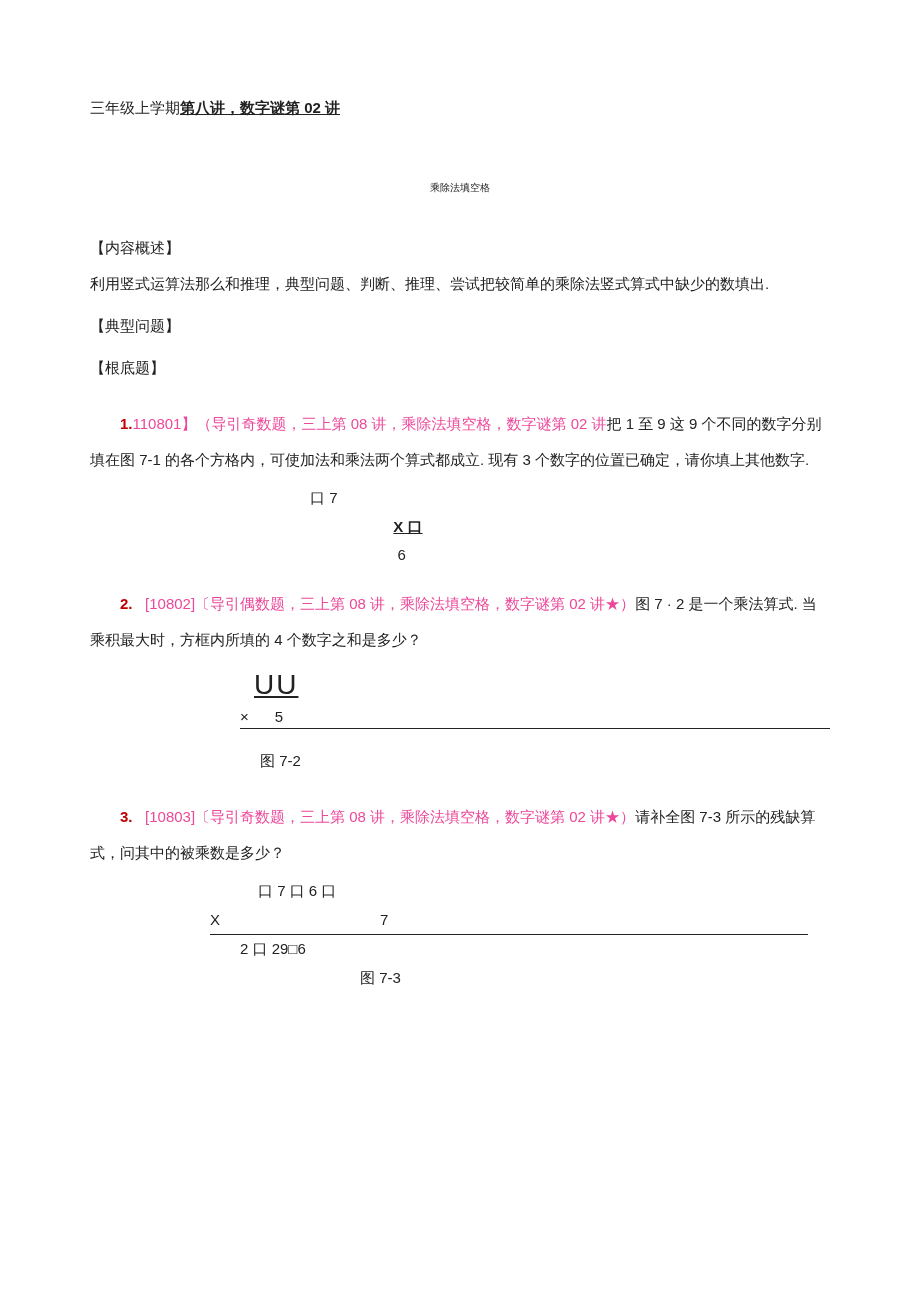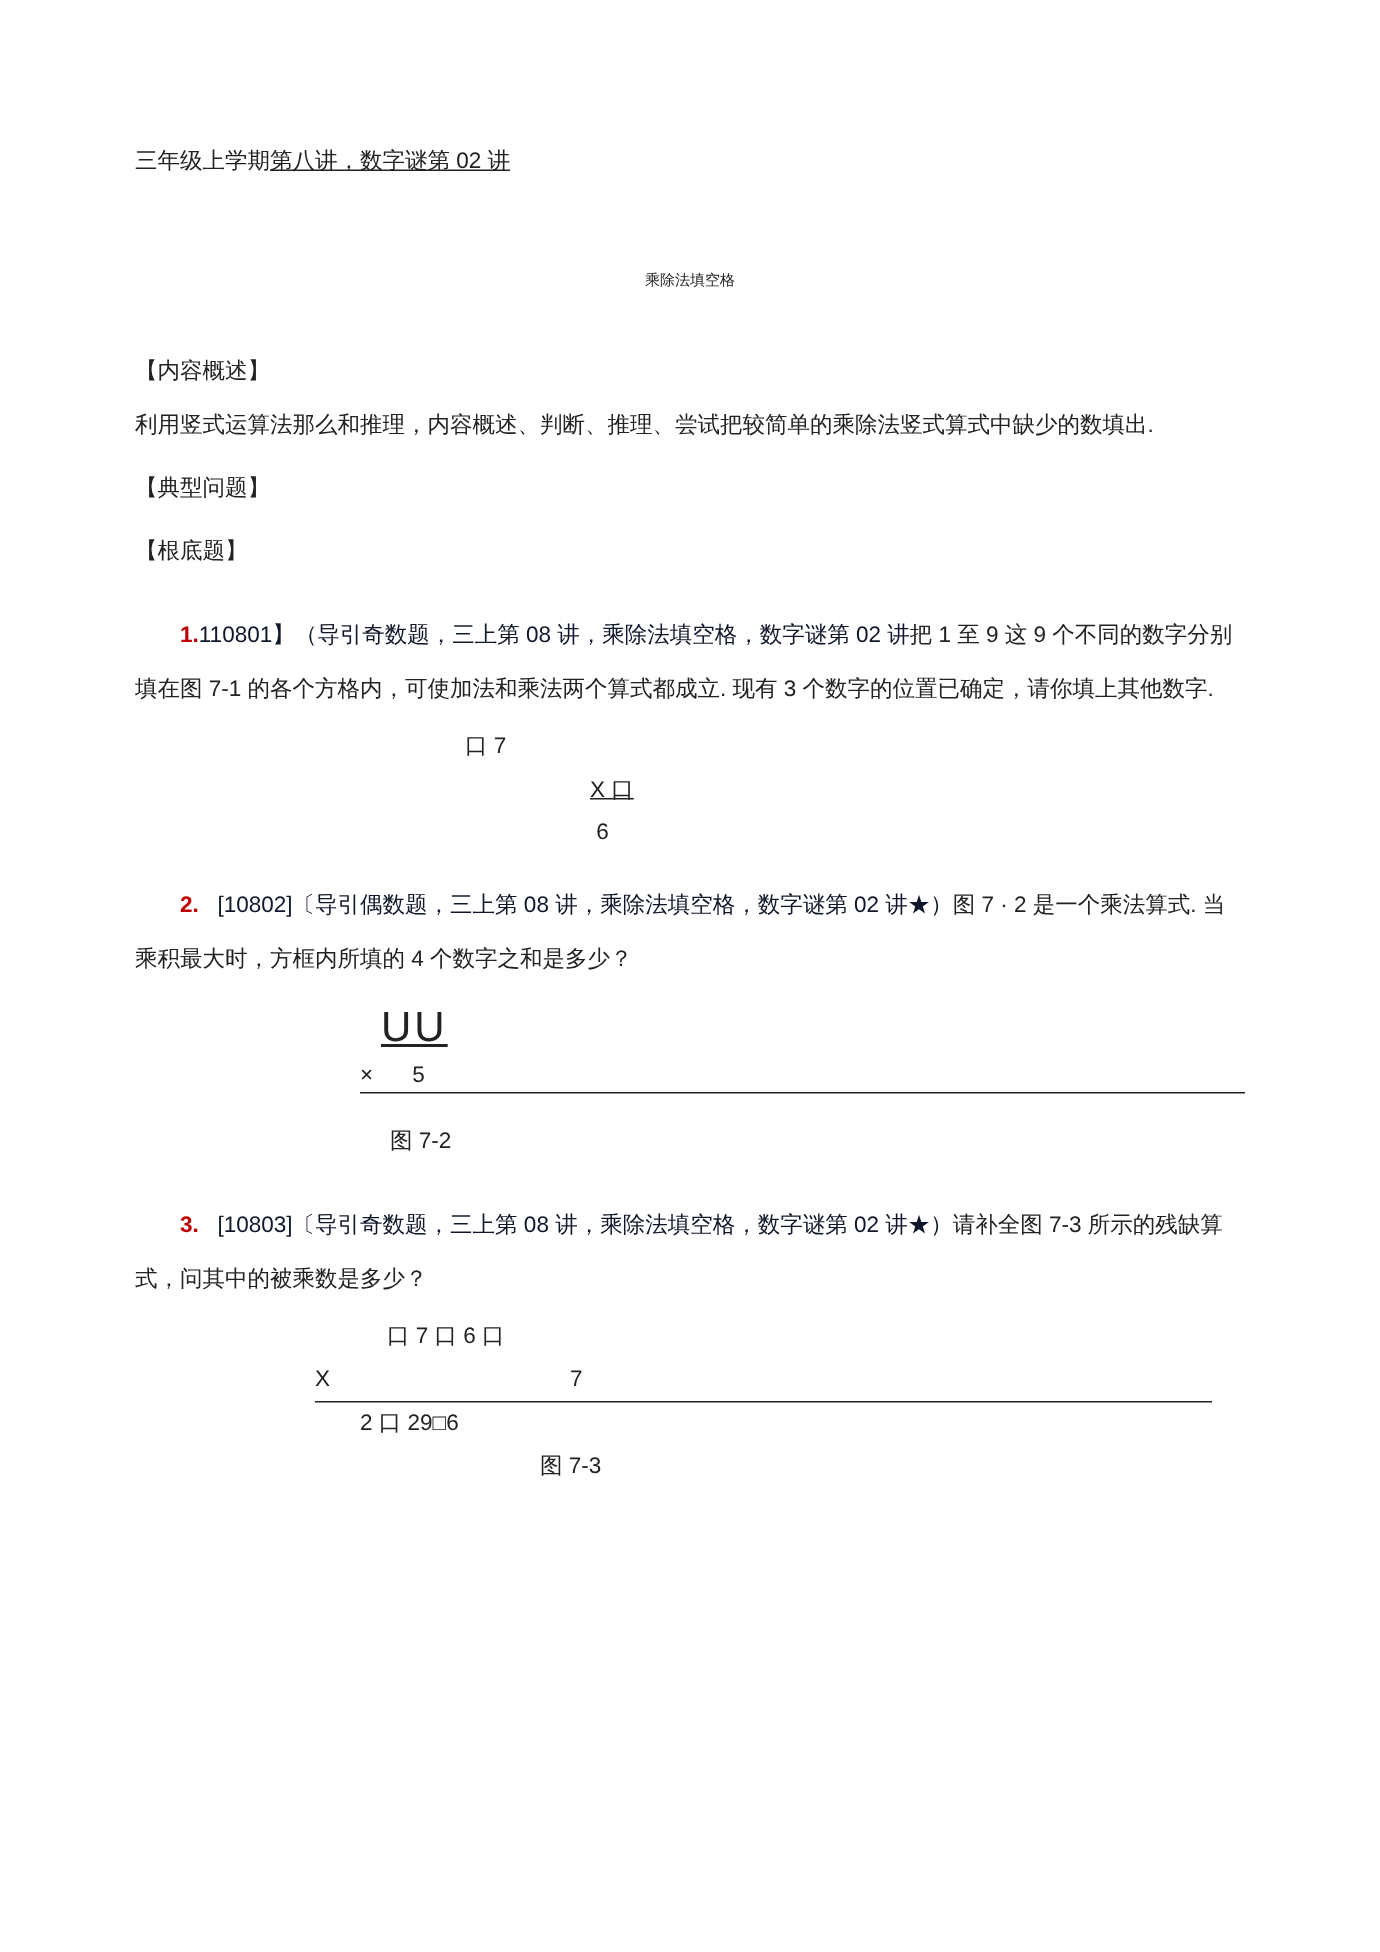--- a/index.html
+++ b/index.html
@@ -9,29 +9,29 @@
     font-size: 15px;
     color: #222;
     line-height: 2.4;
     width: 920px;
     box-sizing: border-box;
     background: #fff;
   }
   .header-line {
     font-size: 15px;
   }
-  .u { text-decoration: underline; }
+  .u { text-decoration: underline; font-weight: bold; }
   .title {
     text-align: center;
     margin: 50px 0 30px 0;
     font-size: 10px;
   }
   .section-label { margin-top: 6px; }
   .indent { text-indent: 2em; }
-  .red { color: #0f172a; }
+  .red { color: #ec4899; }
   .prob-num { color: #c00000; font-weight: bold; }
   .figure-block {
     margin-left: 220px;
     line-height: 1.9;
     margin-top: 6px;
     margin-bottom: 6px;
   }
   .fig-line { white-space: pre; }
   .fig-caption {
     text-align: center;
@@ -75,21 +75,21 @@
 </head>
 <body>
 
 <div class="header-line">
   <span>三年级上学期</span><span class="u">第八讲，数字谜第 02 讲</span>
 </div>
 
 <div class="title">乘除法填空格</div>
 
 <div class="section-label">【内容概述】</div>
-<div>利用竖式运算法那么和推理，内容概述、判断、推理、尝试把较简单的乘除法竖式算式中缺少的数填出.</div>
+<div>利用竖式运算法那么和推理，典型问题、判断、推理、尝试把较简单的乘除法竖式算式中缺少的数填出.</div>
 <div class="section-label">【典型问题】</div>
 <div class="section-label">【根底题】</div>
 
 <div class="spacer"></div>
 
 <div class="indent">
   <span class="prob-num">1.</span><span class="red">110801】</span><span class="red">（导引奇数题，三上第 08 讲，乘除法填空格，数字谜第 02 讲</span><span>把 1 至 9 这 9 个不同的数字分别填在图 7-1 的各个方格内，可使加法和乘法两个算式都成立. 现有 3 个数字的位置已确定，请你填上其他数字.</span>
 </div>
 <div class="figure-block">
   <div class="fig-line">口 7</div>

